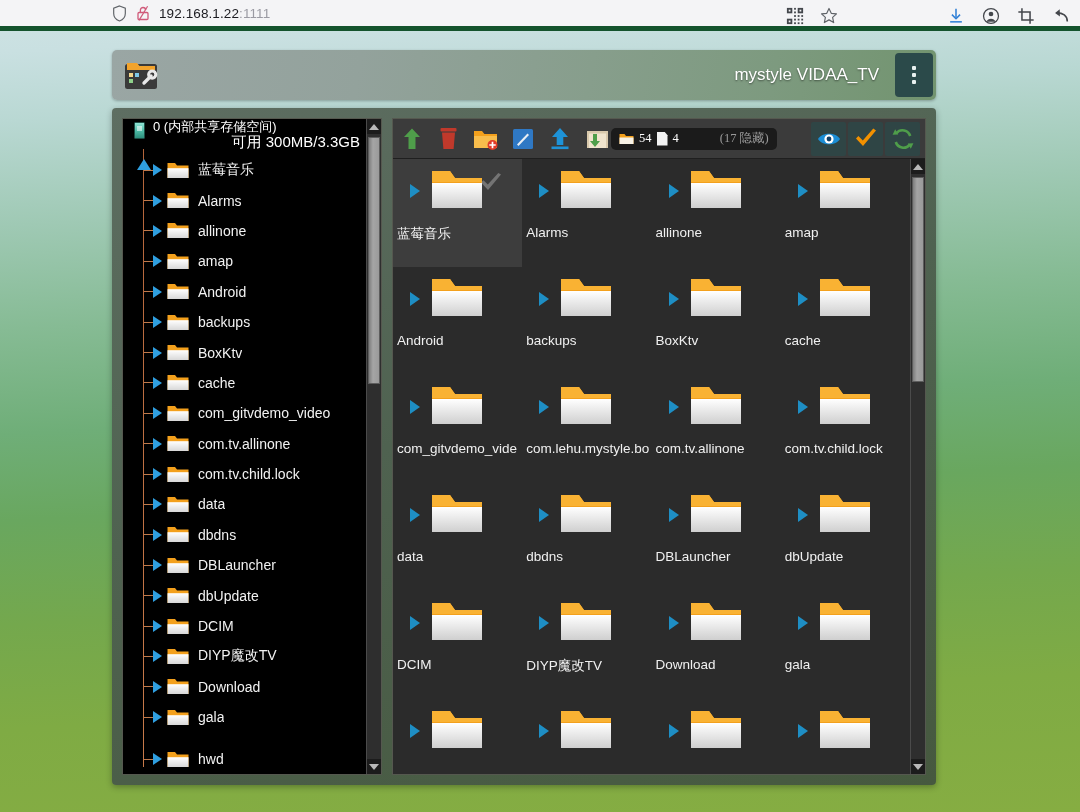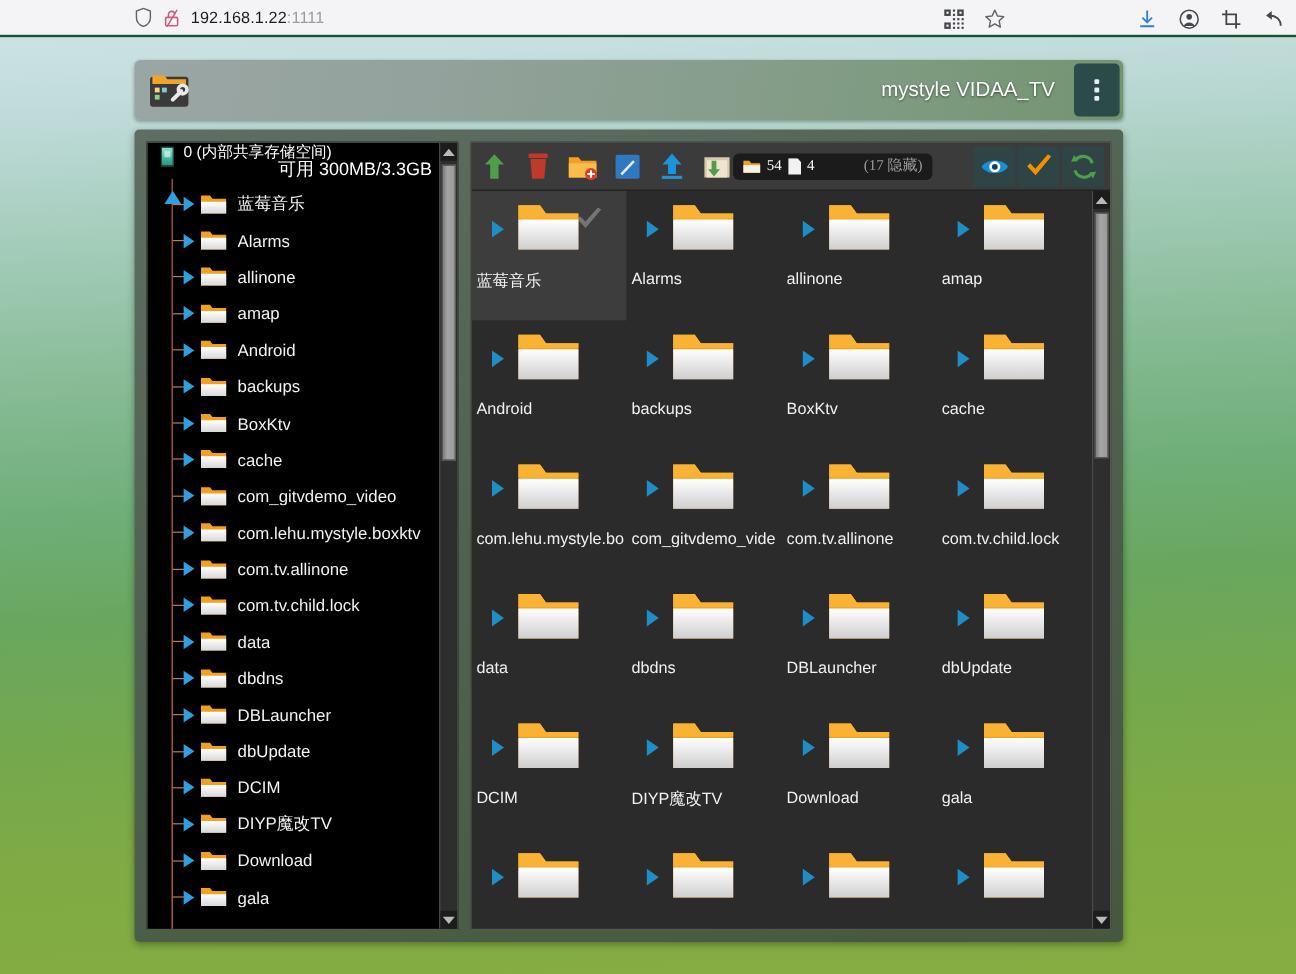--- a/index.html
+++ b/index.html
@@ -13,21 +13,21 @@
         #cfe3e4 0%, #c9e0e1 6%, #b9d8d3 14%,
         #9fc9b4 26%, #86bb94 38%, #6fae78 50%,
         #69a75f 60%, #74a84d 72%, #7fab44 84%, #86ad42 100%);
     position: relative;
   }
 
   
   .browser-bar {
     height: 31px; width: 100%;
     background: #f4f4f6;
-    border-bottom: 2px solid #14532d;
+    border-bottom: 5px solid #14532d;
     display: flex; align-items: center;
     position: relative; z-index: 30;
   }
   .url-zone { display: flex; align-items: center; gap: 9px; margin-left: 112px; }
   .shield-ico { width: 15px; height: 17px; }
   .lock-ico { width: 14px; height: 16px; }
   .url-text { font-size: 13.5px; color: #1c1c21; letter-spacing: .1px; white-space: nowrap; }
   .url-text .port { color: #9b9ba3; }
   .bar-right { position: absolute; right: 10px; top: 0; height: 31px; display: flex; align-items: center; gap: 17px; }
   .bar-mid { position: absolute; left: 786px; top: 0; height: 31px; display: flex; align-items: center; gap: 16px; }
@@ -423,35 +423,20 @@
                 <path d="M0.5 1 H8 L10 3.6 H21.5 V16 H0.5 Z" fill="#f3a01c"></path>
                 <path d="M0.5 6.2 H21.5 V16 H0.5 Z" fill="url(#gsm)"></path>
                 <defs>
                   <linearGradient id="gsm" x1="0" y1="0" x2="0" y2="1">
                     <stop offset="0" stop-color="#ffffff"></stop>
                     <stop offset="1" stop-color="#d8d8d8"></stop>
                   </linearGradient>
                 </defs>
               </svg></span>
             <span class="tree-label">com_gitvdemo_video</span>
-          </div>
-          <div class="tree-row">
-            <span class="tree-connector"></span>
-            <span class="tree-caret"></span>
-            <span class="folder-sm"><svg viewBox="0 0 22 17" width="22" height="17">
-                <path d="M0.5 1 H8 L10 3.6 H21.5 V16 H0.5 Z" fill="#f3a01c"></path>
-                <path d="M0.5 6.2 H21.5 V16 H0.5 Z" fill="url(#gsm)"></path>
-                <defs>
-                  <linearGradient id="gsm" x1="0" y1="0" x2="0" y2="1">
-                    <stop offset="0" stop-color="#ffffff"></stop>
-                    <stop offset="1" stop-color="#d8d8d8"></stop>
-                  </linearGradient>
-                </defs>
-              </svg></span>
-            <span class="tree-label">com.lehu.mystyle.boxktv</span>
           </div>
           <div class="tree-row">
             <span class="tree-connector"></span>
             <span class="tree-caret"></span>
             <span class="folder-sm"><svg viewBox="0 0 22 17" width="22" height="17">
                 <path d="M0.5 1 H8 L10 3.6 H21.5 V16 H0.5 Z" fill="#f3a01c"></path>
                 <path d="M0.5 6.2 H21.5 V16 H0.5 Z" fill="url(#gsm)"></path>
                 <defs>
                   <linearGradient id="gsm" x1="0" y1="0" x2="0" y2="1">
                     <stop offset="0" stop-color="#ffffff"></stop>
@@ -834,36 +819,36 @@
                 <path d="M1 2 H19 L24 9 H51 V39 H1 Z" fill="#f3a01c"></path>
                 <path d="M1 2 H19 L24 9 H51 V13 H1 Z" fill="#f9b233"></path>
                 <path d="M1 14 H51 V39 H1 Z" fill="url(#glg)"></path>
                 <defs>
                   <linearGradient id="glg" x1="0" y1="0" x2="0" y2="1">
                     <stop offset="0" stop-color="#ffffff"></stop>
                     <stop offset="1" stop-color="#cfcfcf"></stop>
                   </linearGradient>
                 </defs>
               </svg></span>
+            <span class="cell-label">com_gitvdemo_vide</span>
+          </div>
+          <div class="cell">
+            <span class="cell-caret"></span>
+            <span class="folder-lg"><svg viewBox="0 0 52 41" width="52" height="41">
+                <path d="M1 2 H19 L24 9 H51 V39 H1 Z" fill="#f3a01c"></path>
+                <path d="M1 2 H19 L24 9 H51 V13 H1 Z" fill="#f9b233"></path>
+                <path d="M1 14 H51 V39 H1 Z" fill="url(#glg)"></path>
+                <defs>
+                  <linearGradient id="glg" x1="0" y1="0" x2="0" y2="1">
+                    <stop offset="0" stop-color="#ffffff"></stop>
+                    <stop offset="1" stop-color="#cfcfcf"></stop>
+                  </linearGradient>
+                </defs>
+              </svg></span>
             <span class="cell-label">com.lehu.mystyle.bo</span>
-          </div>
-          <div class="cell">
-            <span class="cell-caret"></span>
-            <span class="folder-lg"><svg viewBox="0 0 52 41" width="52" height="41">
-                <path d="M1 2 H19 L24 9 H51 V39 H1 Z" fill="#f3a01c"></path>
-                <path d="M1 2 H19 L24 9 H51 V13 H1 Z" fill="#f9b233"></path>
-                <path d="M1 14 H51 V39 H1 Z" fill="url(#glg)"></path>
-                <defs>
-                  <linearGradient id="glg" x1="0" y1="0" x2="0" y2="1">
-                    <stop offset="0" stop-color="#ffffff"></stop>
-                    <stop offset="1" stop-color="#cfcfcf"></stop>
-                  </linearGradient>
-                </defs>
-              </svg></span>
-            <span class="cell-label">com_gitvdemo_vide</span>
           </div>
           <div class="cell">
             <span class="cell-caret"></span>
             <span class="folder-lg"><svg viewBox="0 0 52 41" width="52" height="41">
                 <path d="M1 2 H19 L24 9 H51 V39 H1 Z" fill="#f3a01c"></path>
                 <path d="M1 2 H19 L24 9 H51 V13 H1 Z" fill="#f9b233"></path>
                 <path d="M1 14 H51 V39 H1 Z" fill="url(#glg)"></path>
                 <defs>
                   <linearGradient id="glg" x1="0" y1="0" x2="0" y2="1">
                     <stop offset="0" stop-color="#ffffff"></stop>

